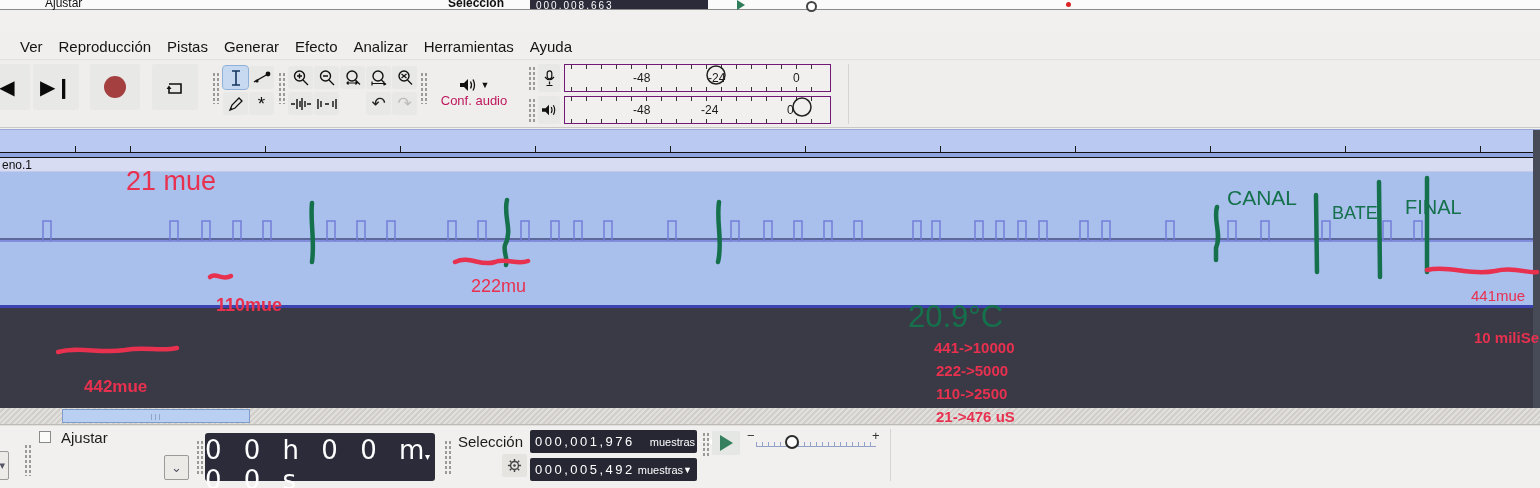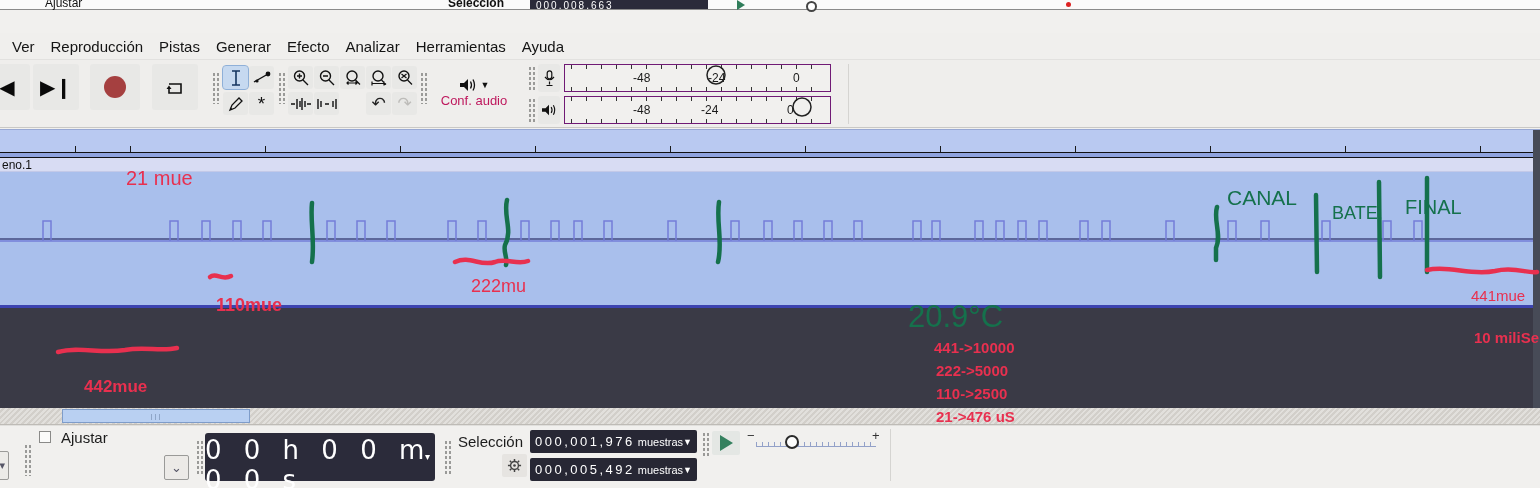--- a/index.html
+++ b/index.html
@@ -118,21 +118,21 @@
     <span class="frag" style="left:45px;">Ajustar</span>
     <span class="frag" style="left:448px;font-weight:bold;">Selección</span>
     <div class="ts-dark">000,008,663</div>
     <div class="ts-play"></div>
     <div class="ts-thumb"></div>
     <div class="ts-dot"></div>
   </div>
 
 
   <div class="abs menubar">
-    <span class="mitem" style="padding-left:11px;">Ver</span>
+    <span class="mitem" style="padding-left:19px;">Ver</span>
     <span class="mitem">Reproducción</span>
     <span class="mitem">Pistas</span>
     <span class="mitem">Generar</span>
     <span class="mitem">Efecto</span>
     <span class="mitem">Analizar</span>
     <span class="mitem">Herramientas</span>
     <span class="mitem">Ayuda</span>
   </div>
 
   <div class="abs toolbar">
@@ -304,21 +304,21 @@
     <span class="lbl" style="left:458px;top:7px;">Selección</span>
     <div class="gearbtn">
       <svg width="15" height="15" viewBox="0 0 16 16">
           <circle cx="8" cy="8" r="4.2" fill="none" stroke="#444" stroke-width="1.5"></circle>
           <circle cx="8" cy="8" r="1.4" fill="#444"></circle>
           <g stroke="#444" stroke-width="1.6">
             <path d="M8 1 v2.2 M8 12.8 v2.2 M1 8 h2.2 M12.8 8 h2.2 M3 3 l1.6 1.6 M11.4 11.4 l1.6 1.6 M13 3 l-1.6 1.6 M4.6 11.4 L3 13"></path>
           </g>
         </svg>
     </div>
-    <div class="selfield" style="top:4px;">
+    <div class="selfield" style="top:4px;gap:12px;">
       <span class="v">000,001,976</span>
       <span class="u">muestras</span>
       <span class="a">▼</span>
     </div>
     <div class="selfield" style="top:32px;">
       <span class="v">000,005,492</span>
       <span class="u">muestras</span>
       <span class="a">▼</span>
     </div>
     <div class="grip" style="left:702px;top:6px;height:24px;"></div>
@@ -376,21 +376,21 @@
       <path d="M1316,195 L1317,272" fill="none" stroke="#15714c" stroke-width="4.5" stroke-linecap="round"></path>
       <path d="M1379,182 L1380,277" fill="none" stroke="#15714c" stroke-width="4.5" stroke-linecap="round"></path>
       <path d="M1427,178 L1427,272" fill="none" stroke="#15714c" stroke-width="4.5" stroke-linecap="round"></path>
       <path d="M210,277 C216,272 222,281 231,276" fill="none" stroke="#e8304f" stroke-width="4.5" stroke-linecap="round"></path>
       <path d="M455,262 C470,255 480,267 495,262 C505,258 518,265 528,261" fill="none" stroke="#e8304f" stroke-width="4.5" stroke-linecap="round"></path>
       <path d="M1427,270 C1450,265 1470,276 1495,271 C1515,266 1528,274 1537,272" fill="none" stroke="#e8304f" stroke-width="4.5" stroke-linecap="round"></path>
       <path d="M58,352 C80,346 100,354 125,350 C145,346 160,352 177,348" fill="none" stroke="#e8304f" stroke-width="4.5" stroke-linecap="round"></path>
       <circle cx="716" cy="75" r="9" fill="none" stroke="#222" stroke-width="1.5"></circle>
       <circle cx="802" cy="107" r="9" fill="none" stroke="#222" stroke-width="1.5"></circle>
     </svg>
-<div class="ann" style="left: 126px; top: 168px; font-size: 20px; font-weight: 400; color: rgb(232, 48, 79);">21 mue</div>
+<div class="ann" style="left: 126px; top: 168px; font-size: 27px; font-weight: 400; color: rgb(232, 48, 79);">21 mue</div>
     <div class="ann" style="left: 216px; top: 296px; font-size: 18px; font-weight: 600; color: rgb(232, 48, 79);">110mue</div>
     <div class="ann" style="left: 471px; top: 277px; font-size: 18px; font-weight: 400; color: rgb(232, 48, 79);">222mu</div>
     <div class="ann" style="left: 1471px; top: 288px; font-size: 15px; font-weight: 400; color: rgb(232, 48, 79);">441mue</div>
     <div class="ann" style="left: 84px; top: 378px; font-size: 17px; font-weight: 600; color: rgb(232, 48, 79);">442mue</div>
     <div class="ann" style="left: 1474px; top: 330px; font-size: 15px; font-weight: 600; color: rgb(232, 48, 79);">10 miliSe</div>
     <div class="ann" style="left: 934px; top: 340px; font-size: 15px; font-weight: 600; color: rgb(232, 48, 79);">441-&gt;10000</div>
     <div class="ann" style="left: 936px; top: 363px; font-size: 15px; font-weight: 600; color: rgb(232, 48, 79);">222-&gt;5000</div>
     <div class="ann" style="left: 936px; top: 386px; font-size: 15px; font-weight: 600; color: rgb(232, 48, 79);">110-&gt;2500</div>
     <div class="ann" style="left: 936px; top: 409px; font-size: 15px; font-weight: 600; color: rgb(232, 48, 79);">21-&gt;476 uS</div>
     <div class="ann" style="left: 1227px; top: 187px; font-size: 21px; font-weight: 400; color: rgb(21, 113, 76);">CANAL</div>

